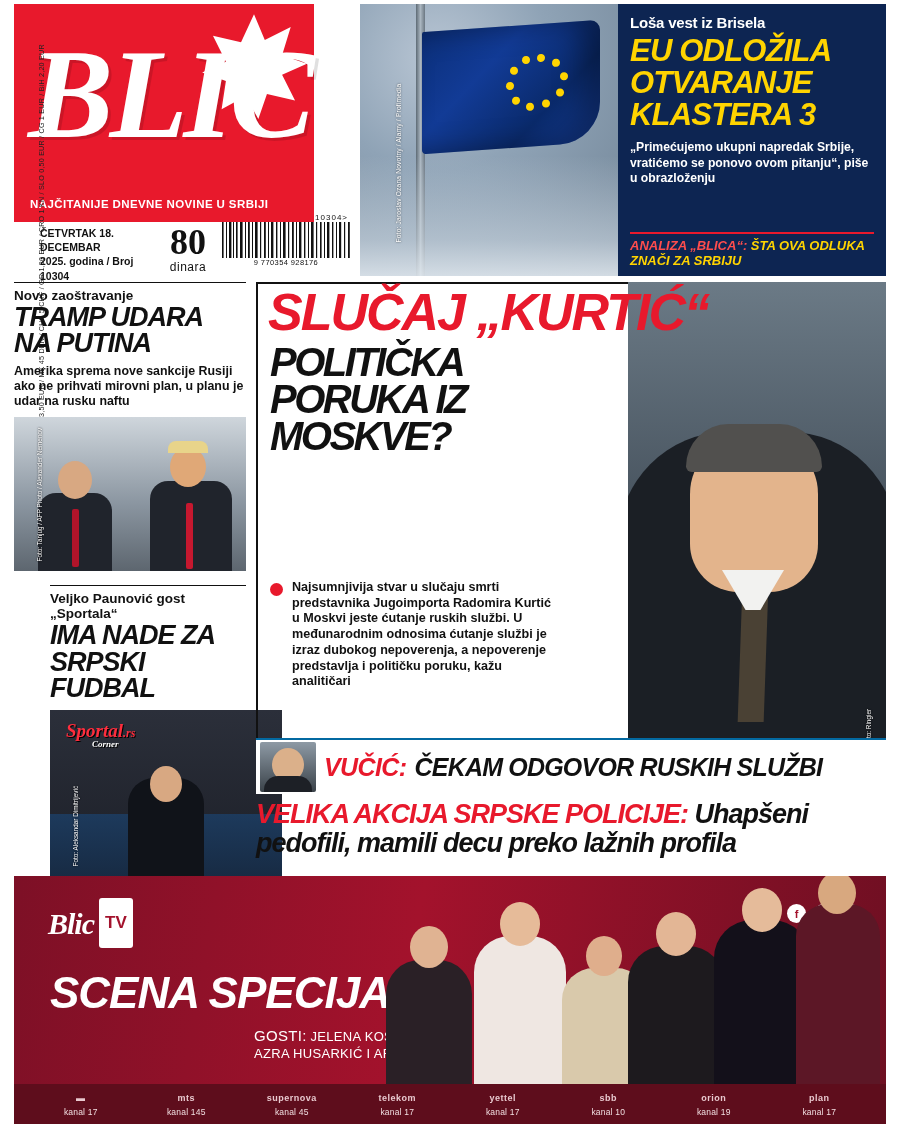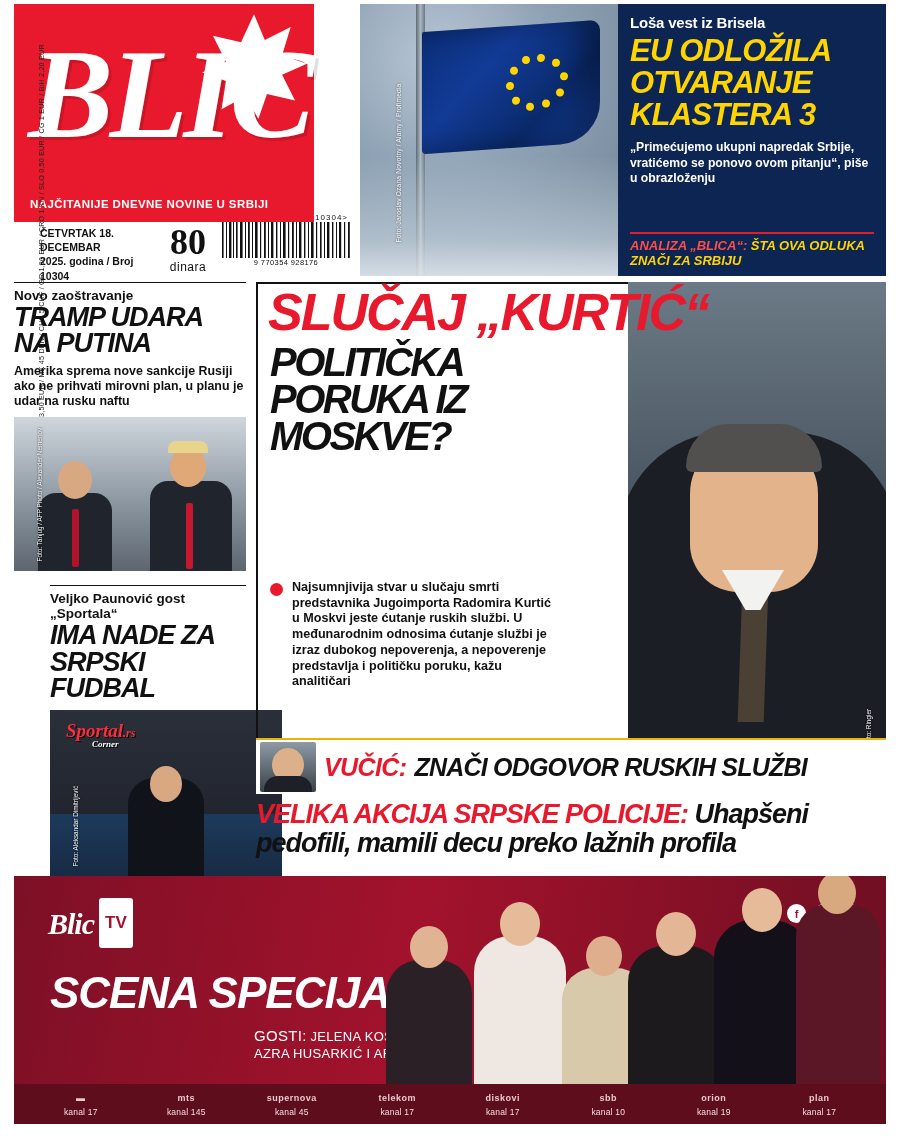--- a/index.html
+++ b/index.html
@@ -182,21 +182,21 @@
   }
   .m-cols { position: absolute; left: 14px; top: 298px; width: 600px; display: flex; gap: 4px; }
   .m-col { width: 292px; position: relative; padding-left: 22px; }
   .m-col .dot {
     position: absolute; left: 0; top: 3px; width: 13px; height: 13px; border-radius: 50%;
     background: #e8192c;
   }
   .m-col p { font-size: 12.6px; line-height: 1.25; font-weight: bold; color: #111; }
   .m-strap {
     position: absolute; left: 0; bottom: 0; width: 630px; height: 56px;
-    border-top: 2px solid #eab308; display: flex; align-items: center; padding-left: 4px;
+    border-top: 2px solid #0369a1; display: flex; align-items: center; padding-left: 4px;
     background: #fff;
   }
   .strap-face {
     width: 56px; height: 50px; margin-right: 8px; border-radius: 2px;
     background: linear-gradient(180deg,#8e9aa5,#3a4249); position: relative; overflow: hidden;
   }
   .strap-name {
     font-family: "Liberation Sans", sans-serif; font-weight: bold; font-style: italic;
     color: #e8192c; font-size: 25px; letter-spacing: -.6px; margin-right: 8px;
   }
@@ -433,21 +433,21 @@
           <p>Najsumnjivija stvar u slučaju smrti predstavnika Jugoimporta Radomira Kurtić u Moskvi jeste ćutanje ruskih službi. U međunarodnim odnosima ćutanje službi je izraz dubokog nepoverenja, a nepoverenje predstavlja i političku poruku, kažu analitičari</p>
         </div>
       </div>
 
       <div class="m-strap">
         <div class="strap-face">
           <div style="position:absolute; left:12px; top:6px; width:32px; height:34px; background:#dbb08a; border-radius:50%;"></div>
           <div style="position:absolute; left:4px; top:34px; width:48px; height:22px; background:#1d2026; border-radius:14px 14px 0 0;"></div>
         </div>
         <div class="strap-name">VUČIĆ:</div>
-        <div class="strap-text">ZNAČI ODGOVOR RUSKIH SLUŽBI</div>
+        <div class="strap-text">ČEKAM ODGOVOR RUSKIH SLUŽBI</div>
       </div>
 
     </div>
   </div>
 
   <div class="police">
     <div class="t">
       <span class="red">VELIKA AKCIJA SRPSKE POLICIJE:</span><span> Uhapšeni</span>
     </div>
     <div class="t">pedofili, mamili decu preko lažnih profila</div>
@@ -498,21 +498,21 @@
       </div>
       <div class="ch">
         <div class="mark">supernova</div>
         <div class="lbl">kanal 45</div>
       </div>
       <div class="ch">
         <div class="mark">telekom</div>
         <div class="lbl">kanal 17</div>
       </div>
       <div class="ch">
-        <div class="mark">diskovi</div>
+        <div class="mark">yettel</div>
         <div class="lbl">kanal 17</div>
       </div>
       <div class="ch">
         <div class="mark">sbb</div>
         <div class="lbl">kanal 10</div>
       </div>
       <div class="ch">
         <div class="mark">orion</div>
         <div class="lbl">kanal 19</div>
       </div>

